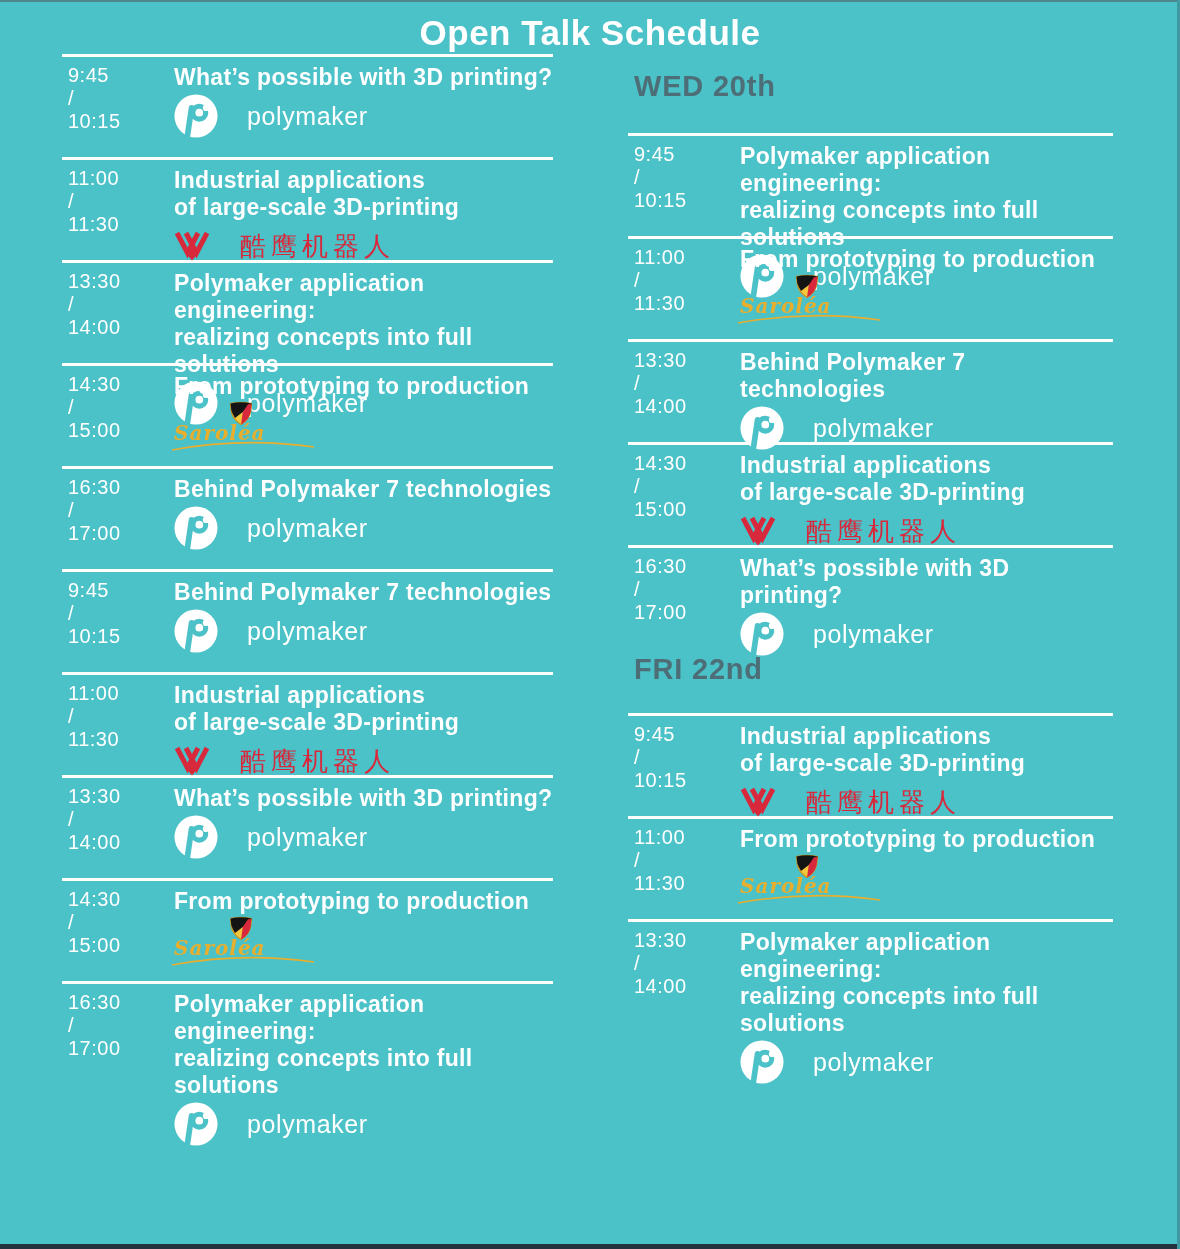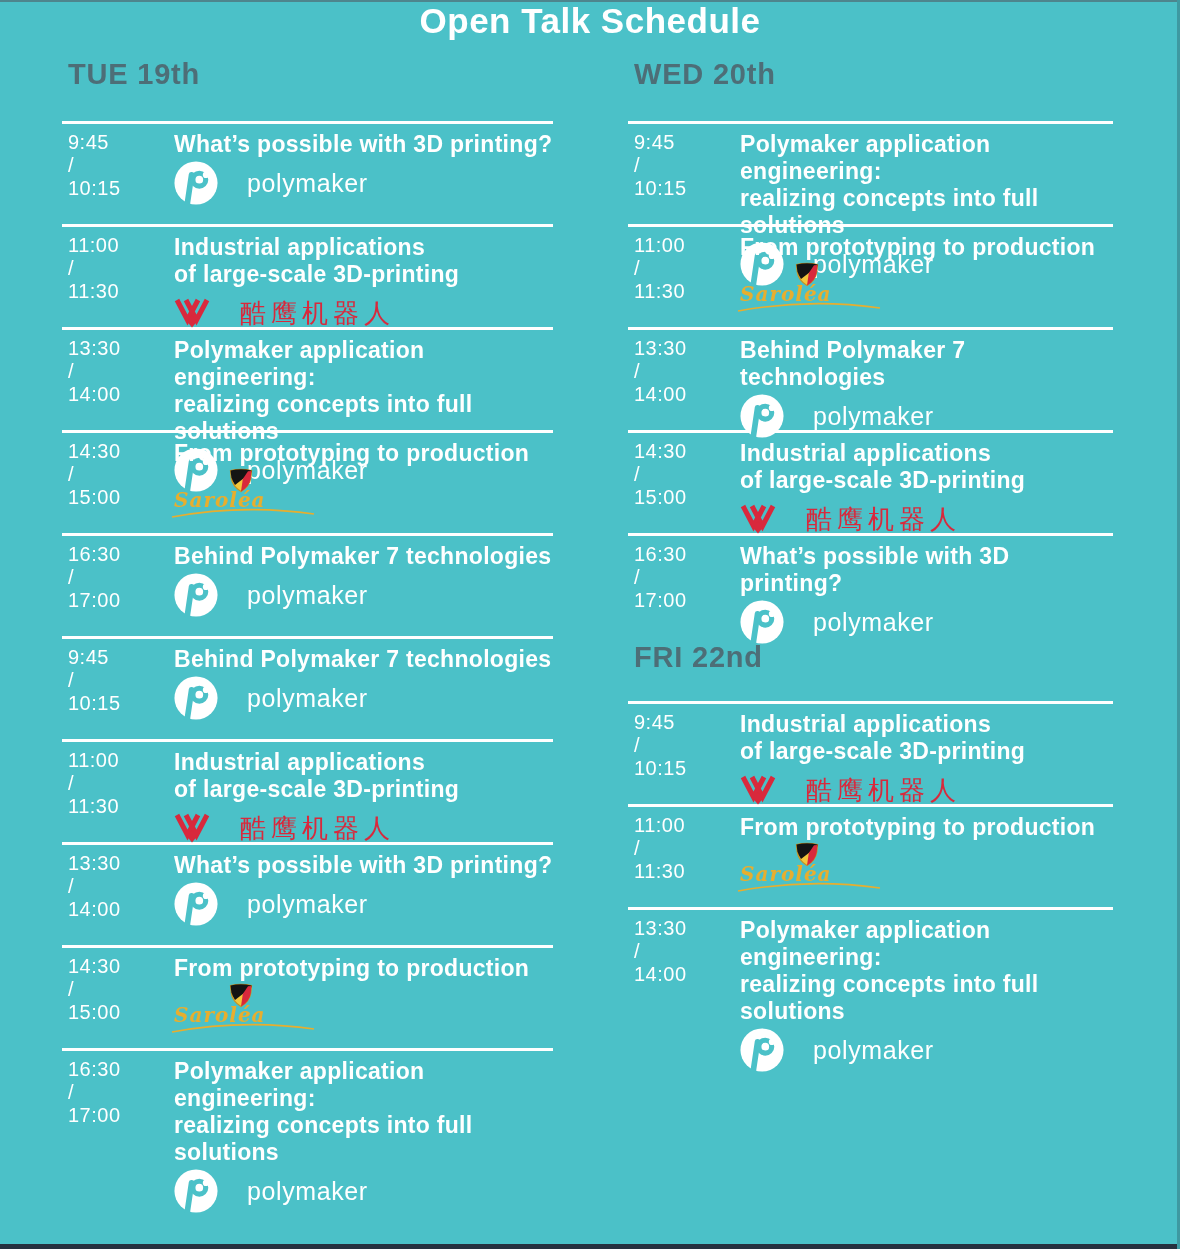--- a/index.html
+++ b/index.html
@@ -6,21 +6,21 @@
   .poster {
     position:relative; width:1180px; height:1249px;
     background:#4BC1C8; overflow:hidden;
     font-family:"Liberation Sans", sans-serif;
   }
   .top-strip   { position:absolute; top:0; left:0; right:0; height:2px; background:#4E858D; }
   .bottom-strip{ position:absolute; bottom:0; left:0; right:0; height:5px; background:#26313F; }
   .right-strip { position:absolute; top:0; right:0; bottom:0; width:3px; background:#3E99A1; }
 
   h1.title {
-    margin:0; text-align:center;
+    margin:0; padding-top:12px; text-align:center;
     color:#FFFFFF; font-size:35px; line-height:42px; font-weight:700; letter-spacing:0.5px;
   }
 
   .columns { display:flex; padding:0 67px 0 62px; gap:75px; }
   .col-left  { width:491px; flex:none; }
   .col-right { width:485px; flex:none; }
 
   .day-header {
     margin:16px 0 31px 6px;
     color:#4D6E77; font-size:29px; line-height:32px; font-weight:700; letter-spacing:0.8px;
@@ -64,21 +64,20 @@
 <div class="poster">
   <div class="top-strip"></div>
 
   <h1 class="title">Open Talk Schedule</h1>
 
   <div class="columns">
 
     <div class="col-left">
 
       <section class="day-section">
-        <h2 class="day-header">TUE 19th</h2>
 
         <div class="slot">
           <div class="slot-time">
             <div>9:45</div>
             <div>/</div>
             <div>10:15</div>
           </div>
           <div class="slot-body">
             <div class="slot-title">
               <div>What’s possible with 3D printing?</div>

